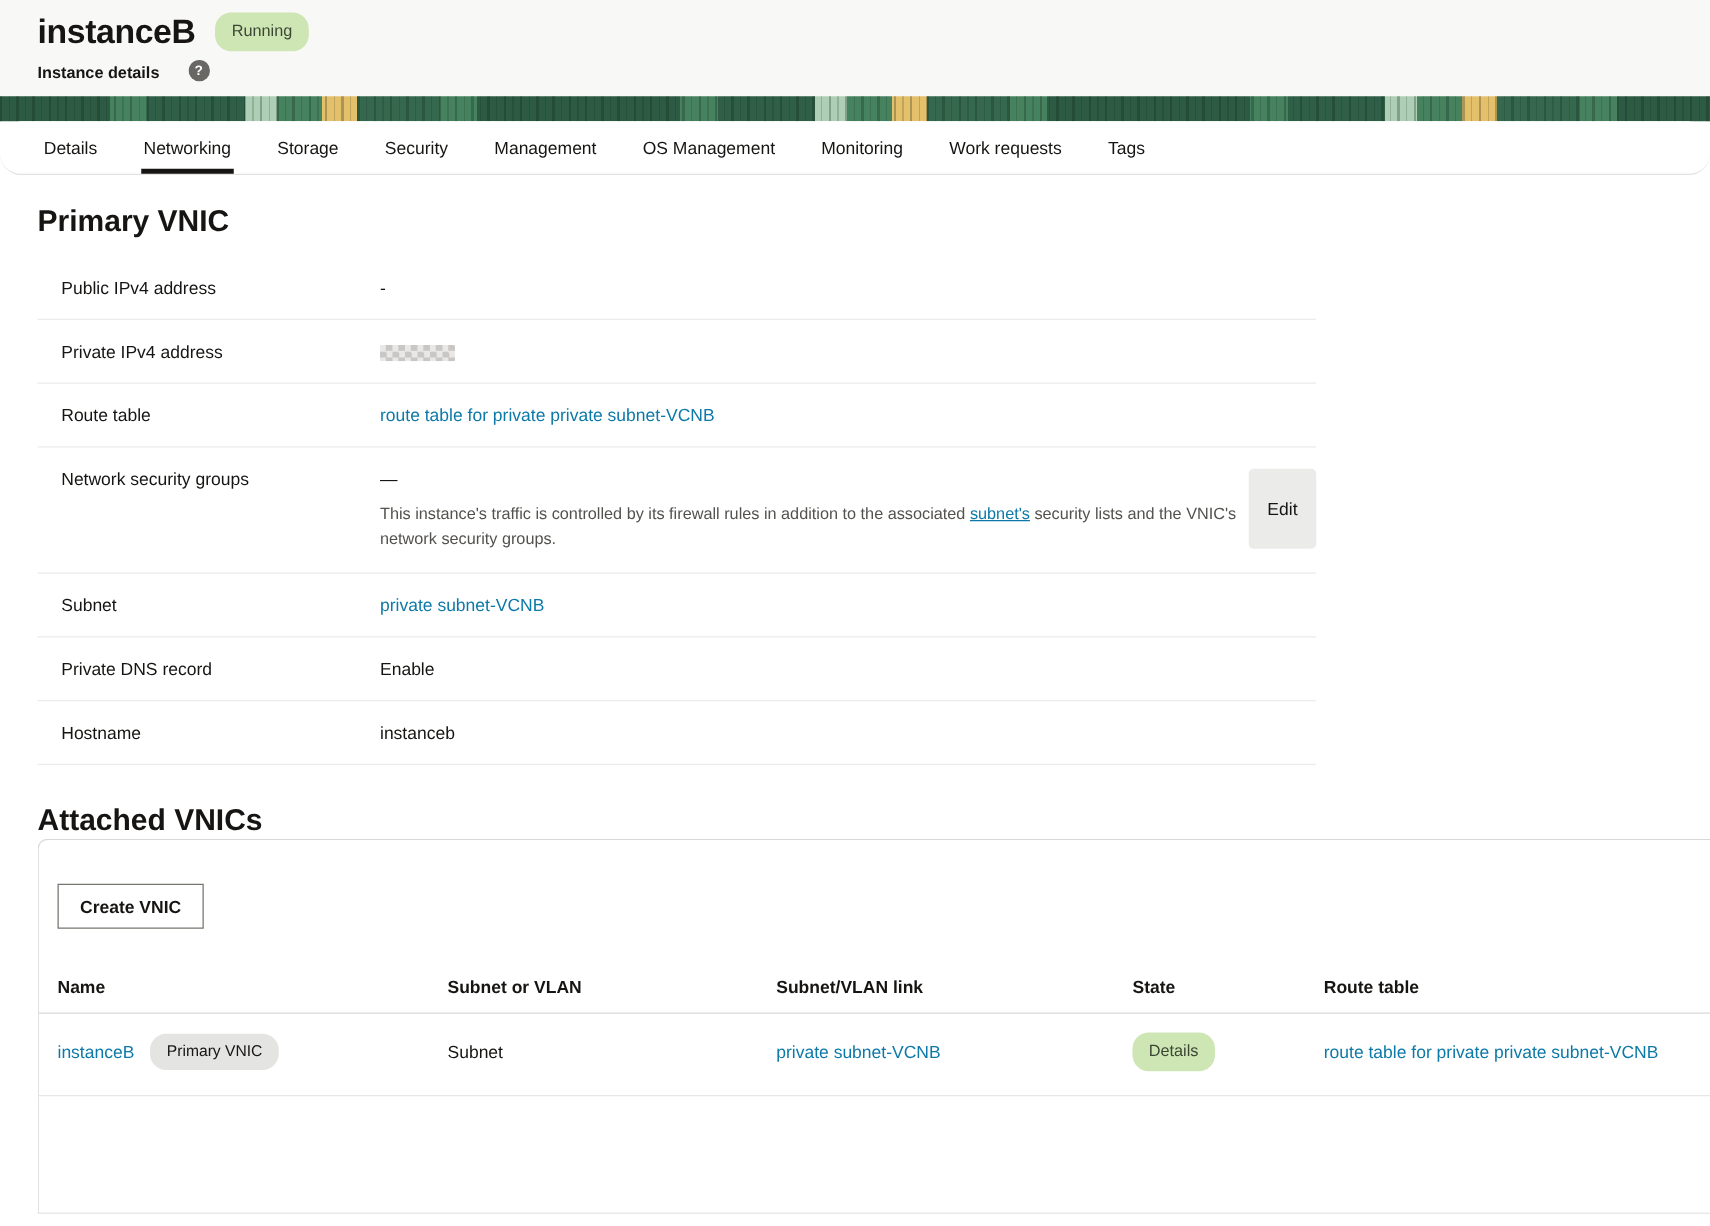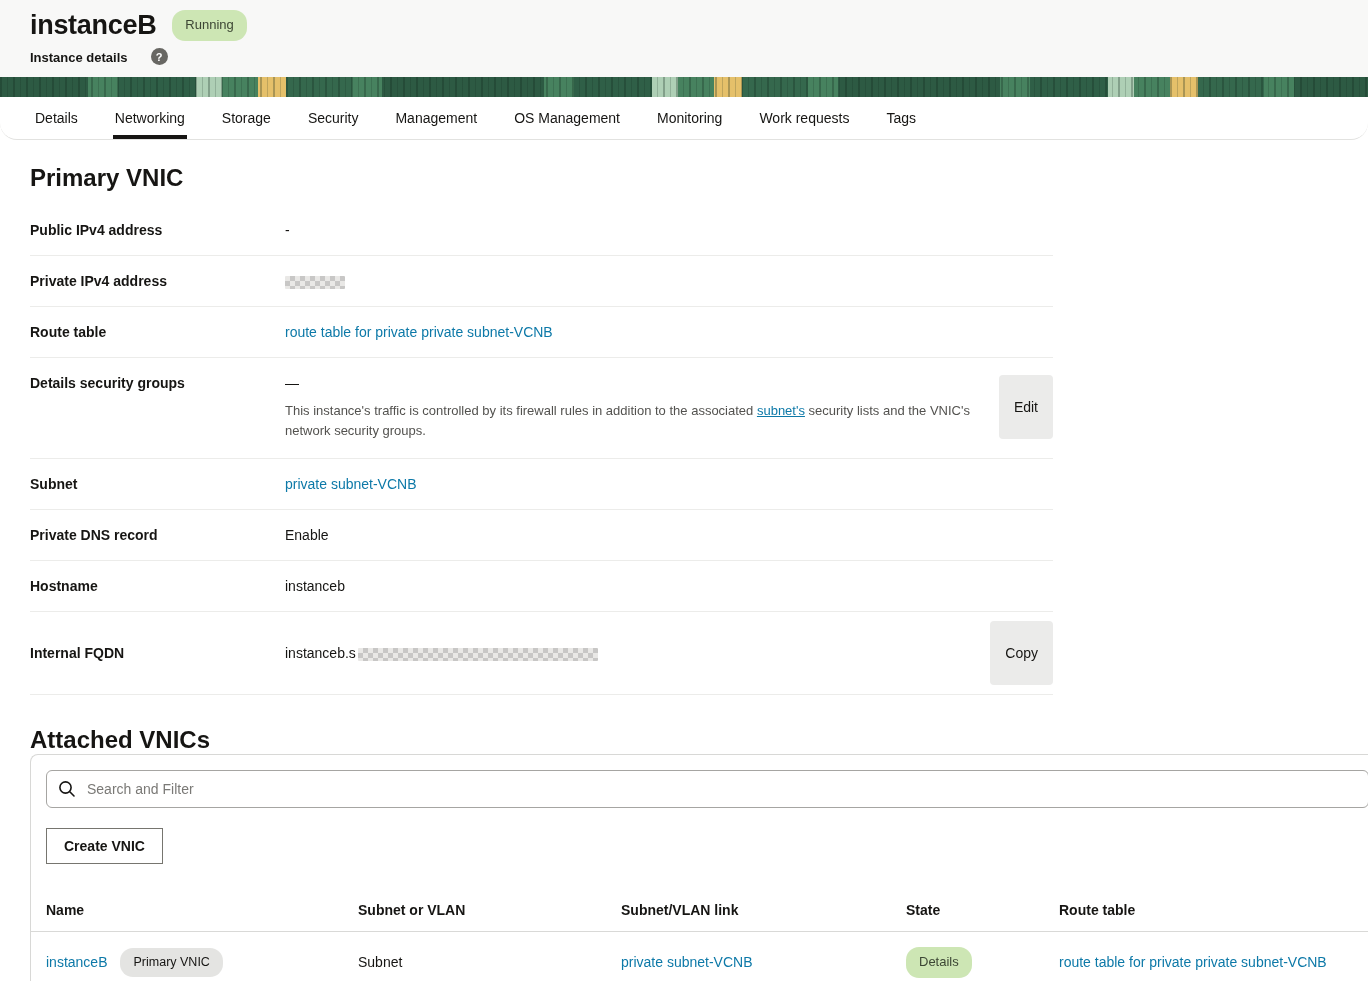--- a/index.html
+++ b/index.html
@@ -39,21 +39,21 @@
   .tab { margin-right:33px; padding:13px 2px 9px; border-bottom:4px solid transparent; cursor:pointer; white-space:nowrap; }
   .tab.active { font-weight:normal; border-bottom-color:#161513; }
 
   
   .main { padding-left:30px; }
   .section-heading { font-size:24px; font-weight:bold; margin:24px 0 13px; }
 
   .fields { width:1023px; }
   .frow { display:flex; border-bottom:1px solid #ececea; padding:17px 0; align-items:flex-start; }
   .frow.center { align-items:center; padding:9px 0; min-height:50px; }
-  .flabel { width:255px; flex-shrink:0; font-weight:bold; }
+  .flabel { width:255px; flex-shrink:0; font-weight:normal;margin-left:19px; }
   .fvalue { flex:1; }
   .fdesc { margin-top:10px; font-size:13px; color:#53524f; max-width:690px; line-height:1.55; }
   .action-btn { background:#ebebea; border:none; border-radius:4px; padding:24px 15px;
     font-family:inherit; font-size:14px; color:#161513; cursor:pointer; margin-left:auto; flex-shrink:0; }
 
   .redact { display:inline-block; height:13px; vertical-align:middle; border-radius:1px;
     background:repeating-conic-gradient(#c6c5c3 0% 25%, #e8e7e5 0% 50%) 0 0/10px 10px;
     filter:blur(0.6px); opacity:.95; }
   .redact.ip { width:60px; }
   .redact.fqdn { width:240px; margin-left:2px; }
@@ -121,21 +121,21 @@
       <div class="flabel">Private IPv4 address</div>
       <div class="fvalue"><span class="redact ip"></span></div>
     </div>
 
     <div class="frow">
       <div class="flabel">Route table</div>
       <div class="fvalue"><a>route table for private private subnet-VCNB</a></div>
     </div>
 
     <div class="frow">
-      <div class="flabel">Details security groups</div>
+      <div class="flabel">Network security groups</div>
       <div class="fvalue">
         <div>—</div>
         <div class="fdesc"><span>This instance's traffic is controlled by its firewall rules in addition to the associated </span><a class="inline-link">subnet's</a><span> security lists and the VNIC's network security groups.</span></div>
       </div>
       <button class="action-btn">Edit</button>
     </div>
 
     <div class="frow">
       <div class="flabel">Subnet</div>
       <div class="fvalue"><a>private subnet-VCNB</a></div>
@@ -144,42 +144,28 @@
     <div class="frow">
       <div class="flabel">Private DNS record</div>
       <div class="fvalue">Enable</div>
     </div>
 
     <div class="frow">
       <div class="flabel">Hostname</div>
       <div class="fvalue">instanceb</div>
     </div>
 
-    <div class="frow center">
-      <div class="flabel">Internal FQDN</div>
-      <div class="fvalue"><span>instanceb.s</span><span class="redact fqdn"></span></div>
-      <button class="action-btn">Copy</button>
-    </div>
 
   </div>
 
   <div class="section-heading" style="margin-top:31px; margin-bottom:0;">Attached VNICs</div>
 
 
   <div class="panel">
 
-    <div class="search-wrap">
-      <span class="search-icon">
-        <svg width="18" height="18" viewBox="0 0 18 18" fill="none">
-          <circle cx="7.5" cy="7.5" r="5.6" stroke="#161513" stroke-width="1.6"></circle>
-          <line x1="11.8" y1="11.8" x2="16" y2="16" stroke="#161513" stroke-width="1.6" stroke-linecap="round"></line>
-        </svg>
-      </span>
-      <input class="search-input" type="text" placeholder="Search and Filter" style="">
-    </div>
 
     <button class="create-btn">Create VNIC</button>
 
     <div class="grid thead">
       <div>Name</div>
       <div>Subnet or VLAN</div>
       <div>Subnet/VLAN link</div>
       <div>State</div>
       <div>Route table</div>
     </div>

